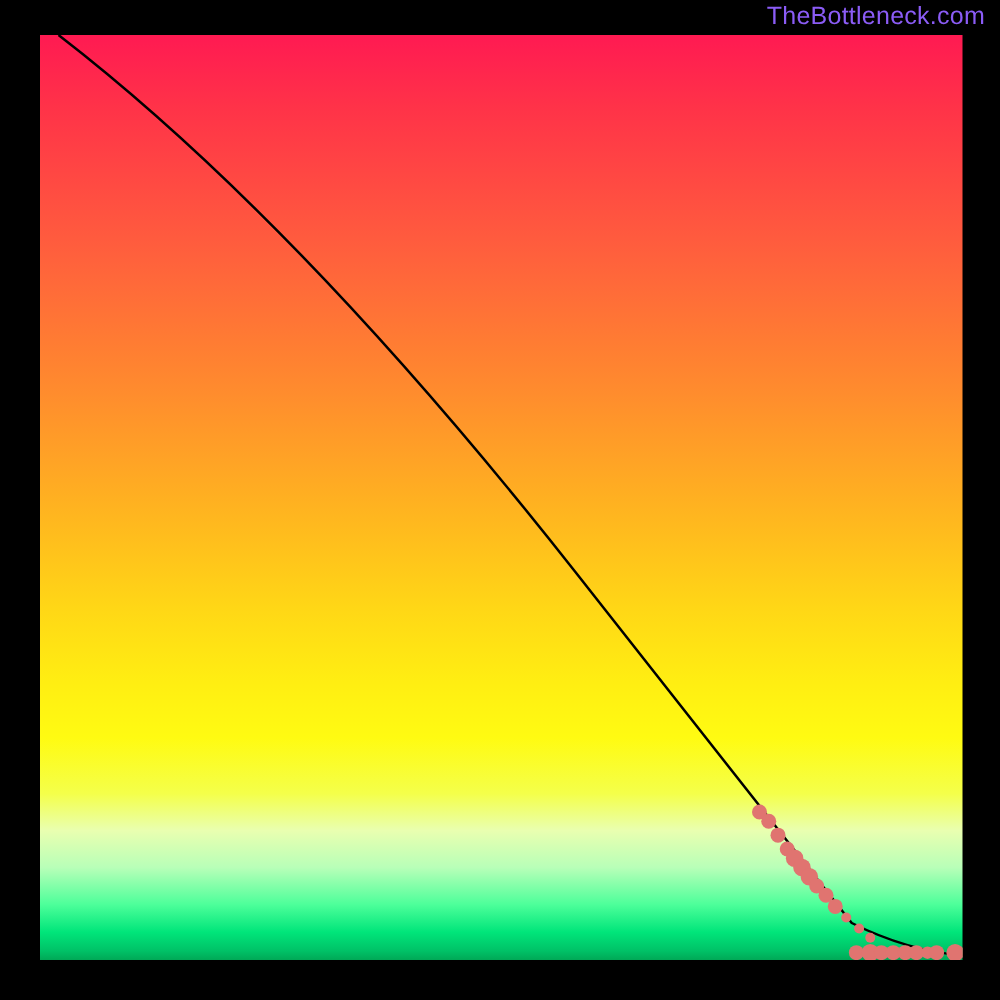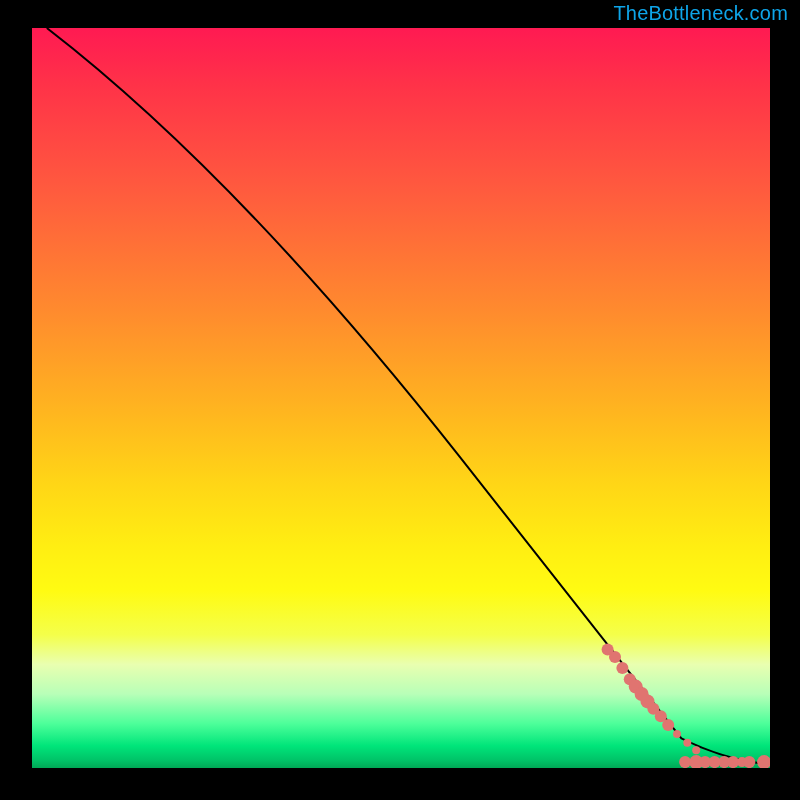--- a/index.html
+++ b/index.html
@@ -13,21 +13,21 @@
   }
   .wrap {
     position: relative;
     width: 800px;
     height: 800px;
   }
   .attribution {
     position: absolute;
     top: 2px;
     right: 12px;
-    color: #0ea5e9;
+    color: #8b5cf6;
     font-size: 20px;
     letter-spacing: 0.2px;
     font-weight: 400;
     z-index: 5;
   }
   .plot-area {
     position: absolute;
     left: 32px;
     top: 28px;
     width: 738px;

